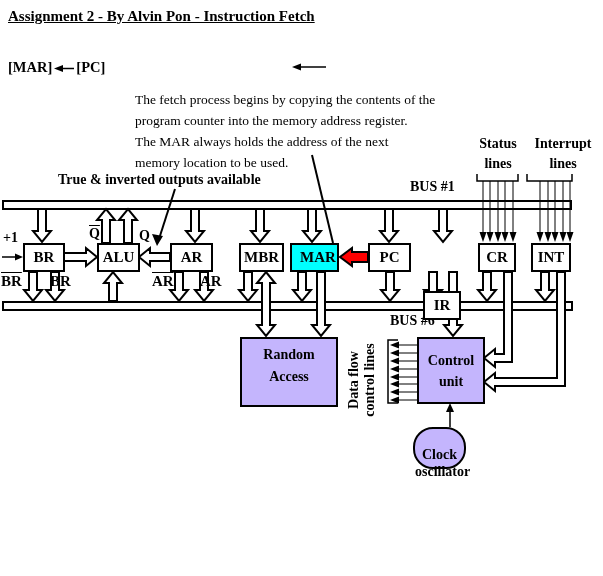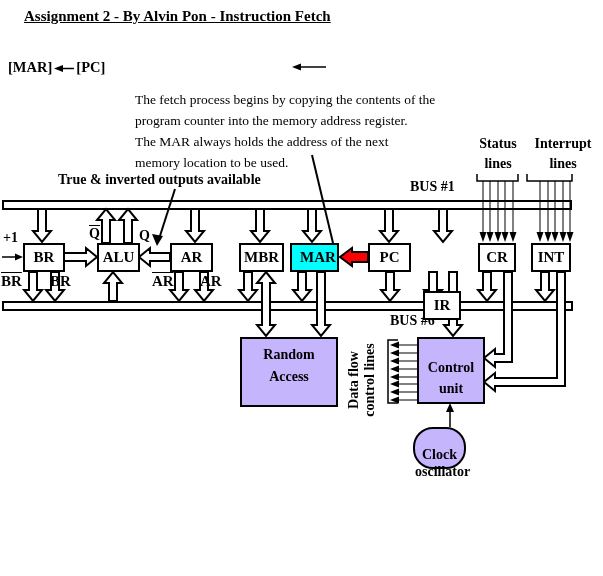--- a/index.html
+++ b/index.html
@@ -191,21 +191,21 @@
       <line x1="2" y1="257" x2="16" y2="257" stroke-width="1.5"></line>
       <polygon points="15,253.5 15,260.5 23,257" fill="#000"></polygon>
     </g>
 
     <g>
       <line x1="300" y1="67" x2="326" y2="67" stroke-width="1.5"></line>
       <polygon points="301,63.5 301,70.5 292,67" fill="#000"></polygon>
     </g>
   </svg>
 
-  <div class="abs title b ul" style="left:8px;top:8px;margin-left:16px;">Assignment 2 - By Alvin Pon - Instruction Fetch</div>
+  <div class="abs title b ul" style="left:8px;top:8px;">Assignment 2 - By Alvin Pon - Instruction Fetch</div>
   <div class="abs sub b" style="left:8px;top:59px;font-size:14.5px;">
     <span>[MAR]</span><svg width="22" height="11" style="vertical-align:middle;margin:0 1px;">
         <line x1="9" y1="5.5" x2="21" y2="5.5" stroke="#000" stroke-width="1.5"></line>
         <polygon points="10,2 10,9 1,5.5" fill="#000"></polygon>
       </svg><span>[PC]</span>
   </div>
 
   <div class="abs para" style="left:135px;top:89px;">
     <div>The fetch process begins by copying the contents of the</div>
     <div>program counter into the memory address register.</div>
@@ -241,21 +241,21 @@
   <div class="box highlight" style="left:290px;width:49px;">MAR</div>
   <div class="box" style="left:368px;width:43px;">PC</div>
   <div class="box" style="left:423px;width:38px;margin-top:48px;">IR</div>
   <div class="box" style="left:478px;width:38px;">CR</div>
   <div class="box" style="left:531px;width:40px;">INT</div>
 
   <div class="bigbox" style="left:240px;top:337px;width:98px;height:70px;padding-top:5px;line-height:22px;">
     <div>Random</div>
     <div>Access</div>
   </div>
-  <div class="bigbox" style="left:417px;top:337px;width:68px;height:67px;padding-top:18px;line-height:21px;">
+  <div class="bigbox" style="left:417px;top:337px;width:68px;height:67px;padding-top:11px;line-height:21px;">
     <div>Control</div>
     <div>unit</div>
   </div>
   <div class="bigbox" style="left:413px;top:427px;width:53px;height:42px;border-radius:20px;padding-top:17px;line-height:17px;">
     <div>Clock</div>
     <div>oscillator</div>
   </div>
 
 </div>
 

